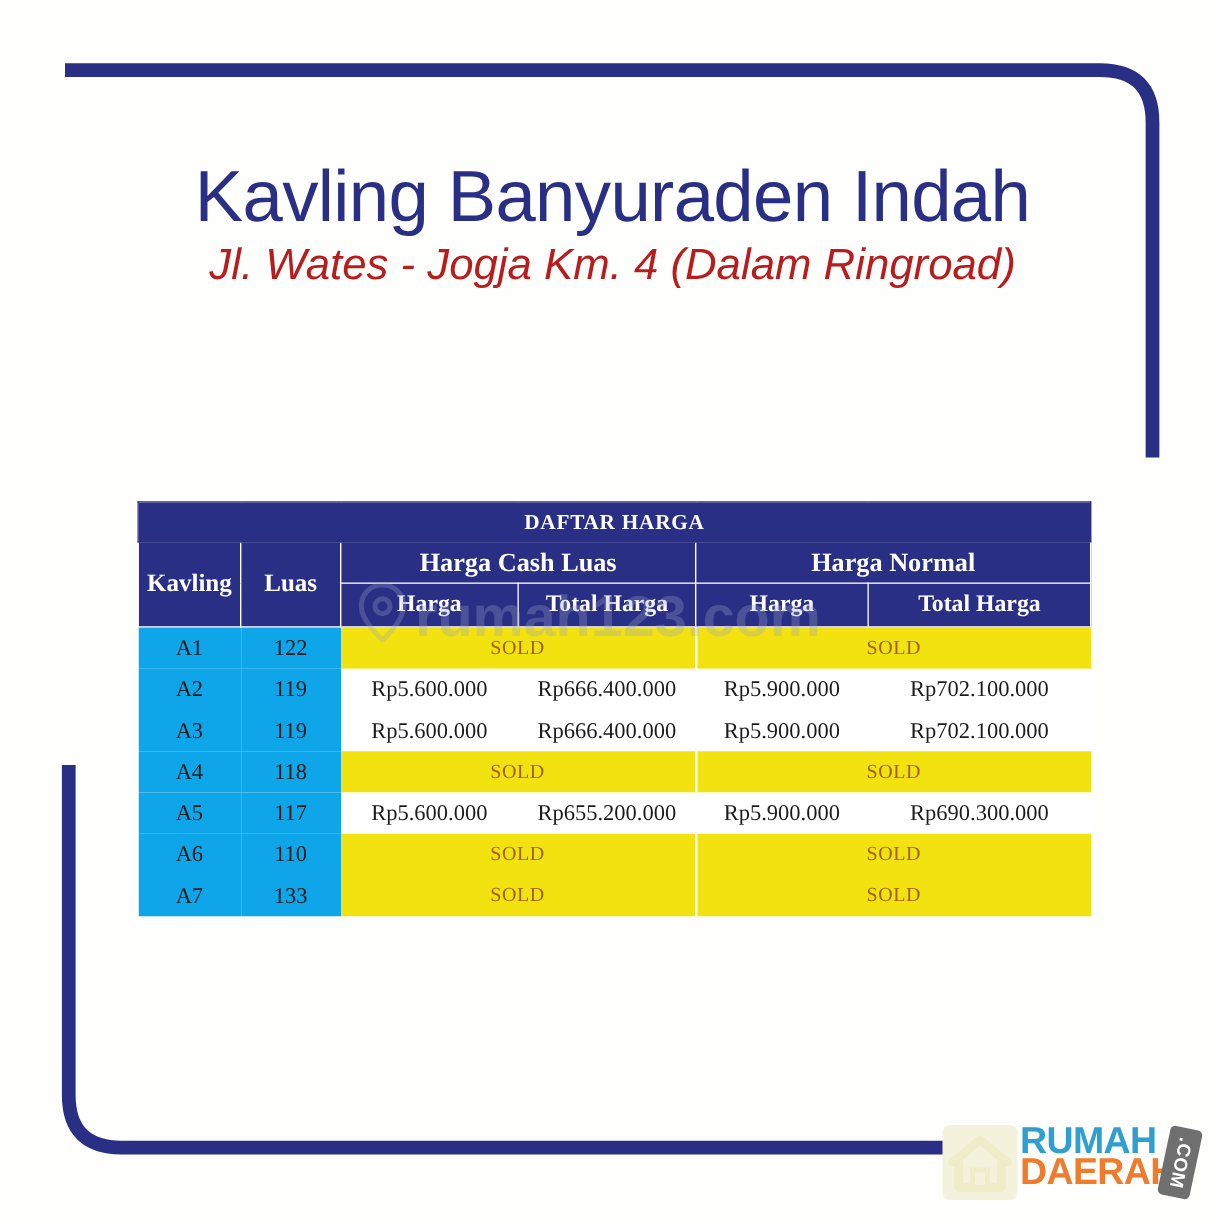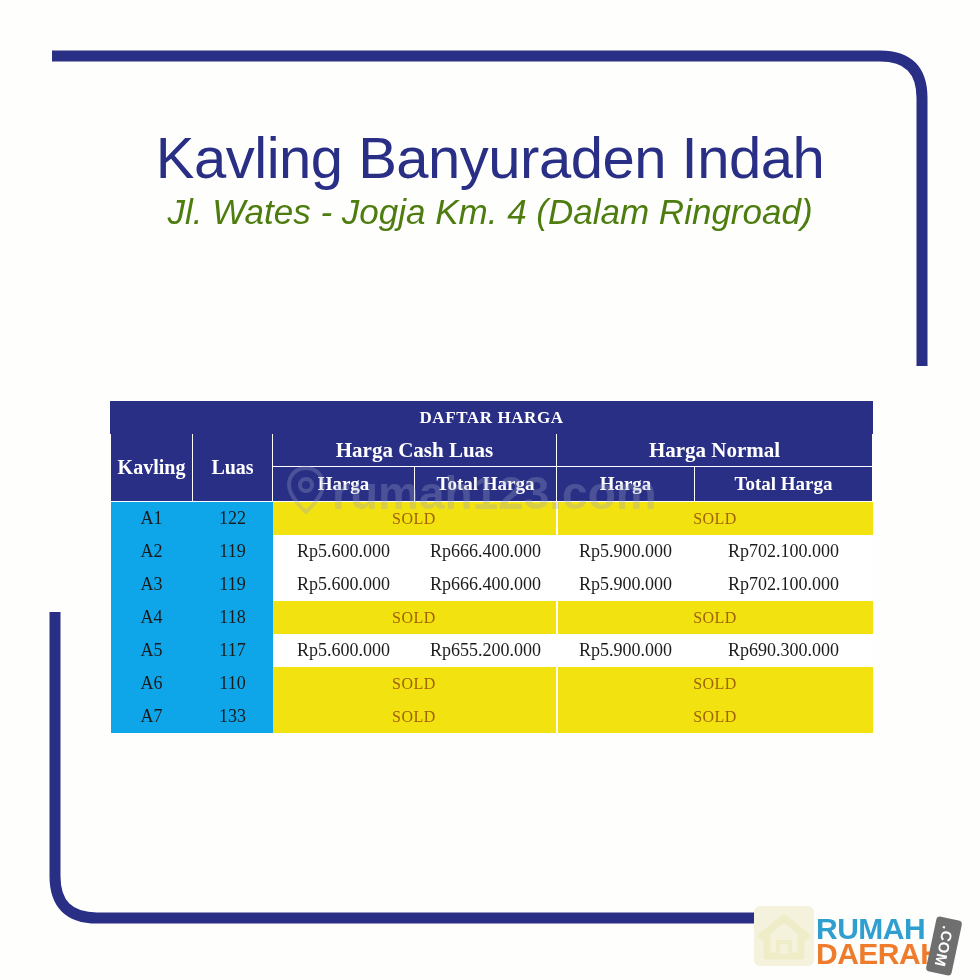--- a/index.html
+++ b/index.html
@@ -44,21 +44,21 @@
     color: #2a2f86;
     margin: 0;
     white-space: nowrap;
   }
   #poster-subtitle {
     font-family: "Liberation Sans", sans-serif;
     font-style: italic;
     font-weight: normal;
     font-size: 35px;
     line-height: 1.1;
-    color: #4d7c0f;
+    color: #b91c1c;
     margin: 6px 0 0 0;
     white-space: nowrap;
   }
 
   
   #price-table-wrap {
     position: absolute;
     left: 110px;
     top: 401px;
     width: 762px;
@@ -145,21 +145,21 @@
   }
 
   
   #brand-logo {
     position: absolute;
     right: 12px;
     bottom: 14px;
     width: 214px;
     height: 66px;
     display: flex;
-    align-items: flex-end;
+    align-items: flex-start;
     z-index: 6;
   }
   .logo-house {
     width: 60px;
     height: 60px;
     background: #f4f2dd;
     border-radius: 6px;
     position: relative;
     flex: 0 0 auto;
   }

